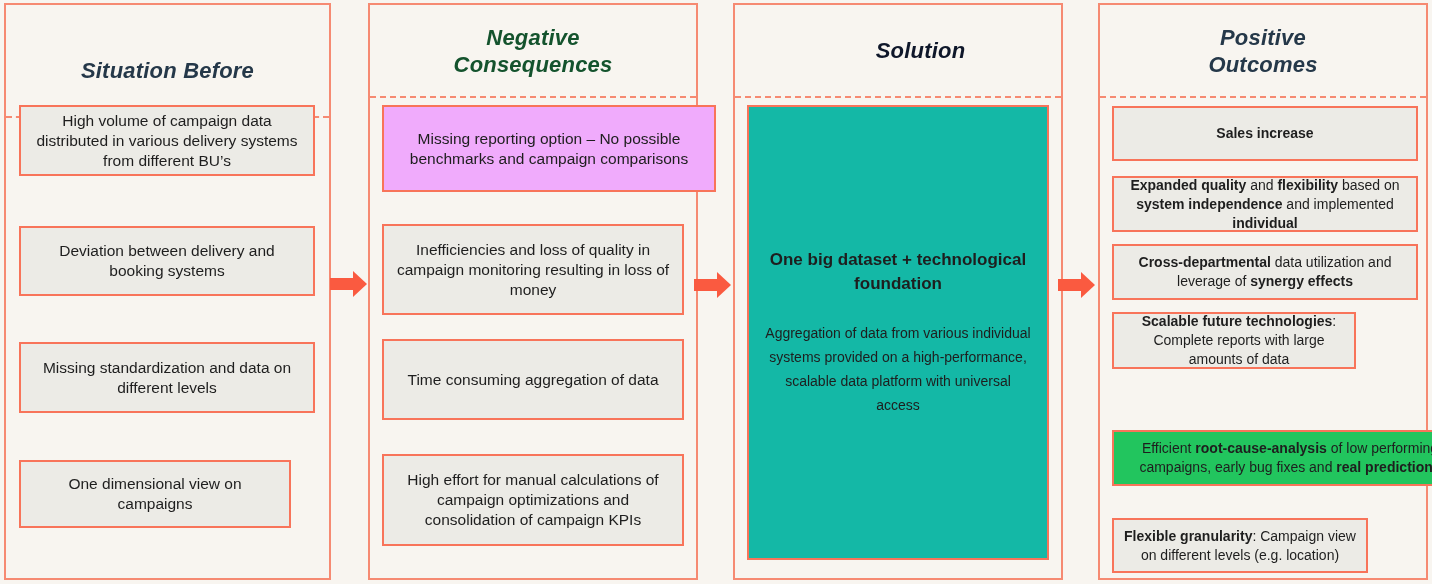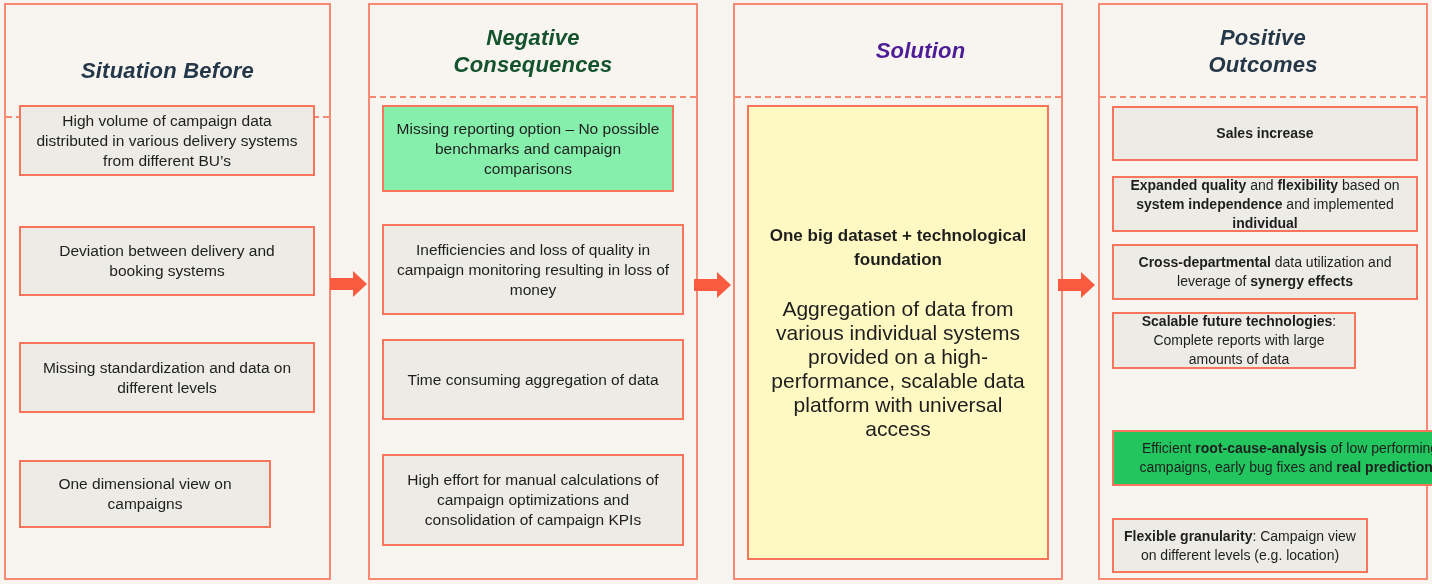--- a/index.html
+++ b/index.html
@@ -25,21 +25,21 @@
   .box{
     position:absolute;box-sizing:border-box;
     background:#ECEBE6;border:2px solid #F8745A;
     display:flex;align-items:center;justify-content:center;
     text-align:center;padding:4px 10px;
   }
   .box-text{font-size:15.5px;line-height:20px;}
   .c4 .box-text{font-size:14px;line-height:19px;}
   .solution-content{display:flex;flex-direction:column;gap:25px;padding:0 6px;}
   .solution-heading{font-weight:700;font-size:17px;line-height:24px;}
-  .solution-body{font-size:21px;line-height:24px;}
+  .solution-body{font-size:14px;line-height:24px;}
   .arrow{position:absolute;width:38px;height:28px;}
   .arrow svg{display:block;width:100%;height:100%;}
   b{font-weight:700;}
 </style>
 </head>
 <body>
 
 <div class="canvas" style="background: rgb(248, 245, 240);">
 
   <section class="col c1" style="left: 4px; width: 327px; border-color: rgb(246, 138, 114);">
@@ -48,38 +48,38 @@
     </div>
     <div class="box" style="left: 13px; top: 100px; width: 296px; height: 71px; background: rgb(236, 235, 230); border-color: rgb(248, 116, 90); justify-content: center;">
       <span class="box-text">High volume of campaign data distributed in various delivery systems from different BU’s</span>
     </div>
     <div class="box" style="left: 13px; top: 337px; width: 296px; height: 71px; background: rgb(236, 235, 230); border-color: rgb(248, 116, 90);">
       <span class="box-text">Missing standardization and data on different levels</span>
     </div>
     <div class="box" style="left: 13px; top: 221px; width: 296px; height: 70px; background: rgb(236, 235, 230); border-color: rgb(248, 116, 90);">
       <span class="box-text">Deviation between delivery and booking systems</span>
     </div>
-    <div class="box" style="left: 13px; top: 455px; width: 252px; height: 68px; background: rgb(236, 235, 230); border-color: rgb(248, 116, 90);">
+    <div class="box" style="left: 13px; top: 455px; width: 272px; height: 68px; background: rgb(236, 235, 230); border-color: rgb(248, 116, 90);">
       <span class="box-text">One dimensional view on campaigns</span>
     </div>
   </section>
 
   <div class="arrow" style="left:330px;top:270px;">
     <svg viewBox="0 0 38 28">
         <rect x="0" y="8" width="24" height="12" fill="#FA5A40"></rect>
         <polygon points="23,1 37,14 23,27" fill="#FA5A40"></polygon>
       </svg>
   </div>
 
   <section class="col c2" style="left: 368px; width: 330px; border-color: rgb(246, 138, 114);">
     <div class="col-header" style="border-bottom-color: rgb(246, 138, 114);">
       <h2 class="col-title" style="color: #14532d;">Negative
 Consequences</h2>
     </div>
-    <div class="box" style="left: 12px; top: 100px; width: 292px; height: 87px; background: #86efac; border-color: rgb(248, 116, 90);">
+    <div class="box" style="left: 12px; top: 100px; width: 334px; height: 87px; background: #f0abfc; border-color: rgb(248, 116, 90);">
       <span class="box-text">Missing reporting option – No possible benchmarks and campaign comparisons</span>
     </div>
     <div class="box" style="left: 12px; top: 219px; width: 302px; height: 91px; background: rgb(236, 235, 230); border-color: rgb(248, 116, 90);">
       <span class="box-text">Inefficiencies and loss of quality in campaign monitoring resulting in loss of money</span>
     </div>
     <div class="box" style="left: 12px; top: 334px; width: 302px; height: 81px; background: rgb(236, 235, 230); border-color: rgb(248, 116, 90);">
       <span class="box-text">Time consuming aggregation of data</span>
     </div>
     <div class="box" style="left: 12px; top: 449px; width: 302px; height: 92px; background: rgb(236, 235, 230); border-color: rgb(248, 116, 90);">
       <span class="box-text">High effort for manual calculations of campaign optimizations and consolidation of campaign KPIs</span>
@@ -88,23 +88,23 @@
 
   <div class="arrow" style="left:694px;top:271px;">
     <svg viewBox="0 0 38 28">
         <rect x="0" y="8" width="24" height="12" fill="#FA5A40"></rect>
         <polygon points="23,1 37,14 23,27" fill="#FA5A40"></polygon>
       </svg>
   </div>
 
   <section class="col c3" style="left: 733px; width: 330px; border-color: rgb(246, 138, 114);">
     <div class="col-header" style="border-bottom-color: rgb(246, 138, 114);">
-      <h2 class="col-title" style="color: #4c1d95; margin-left: 45px;">Solution</h2>
+      <h2 class="col-title" style="color: #0f172a; margin-left: 45px;">Solution</h2>
     </div>
-    <div class="box" style="left: 12px; top: 100px; width: 302px; height: 455px; background: #fef9c3; border-color: rgb(248, 116, 90);">
+    <div class="box" style="left: 12px; top: 100px; width: 302px; height: 455px; background: #14b8a6; border-color: rgb(248, 116, 90);">
       <div class="solution-content">
         <div class="solution-heading">One big dataset + technological foundation</div>
         <div class="solution-body">Aggregation of data from various individual systems provided on a high-performance, scalable data platform with universal access</div>
       </div>
     </div>
   </section>
 
   <div class="arrow" style="left:1058px;top:271px;">
     <svg viewBox="0 0 38 28">
         <rect x="0" y="8" width="24" height="12" fill="#FA5A40"></rect>

